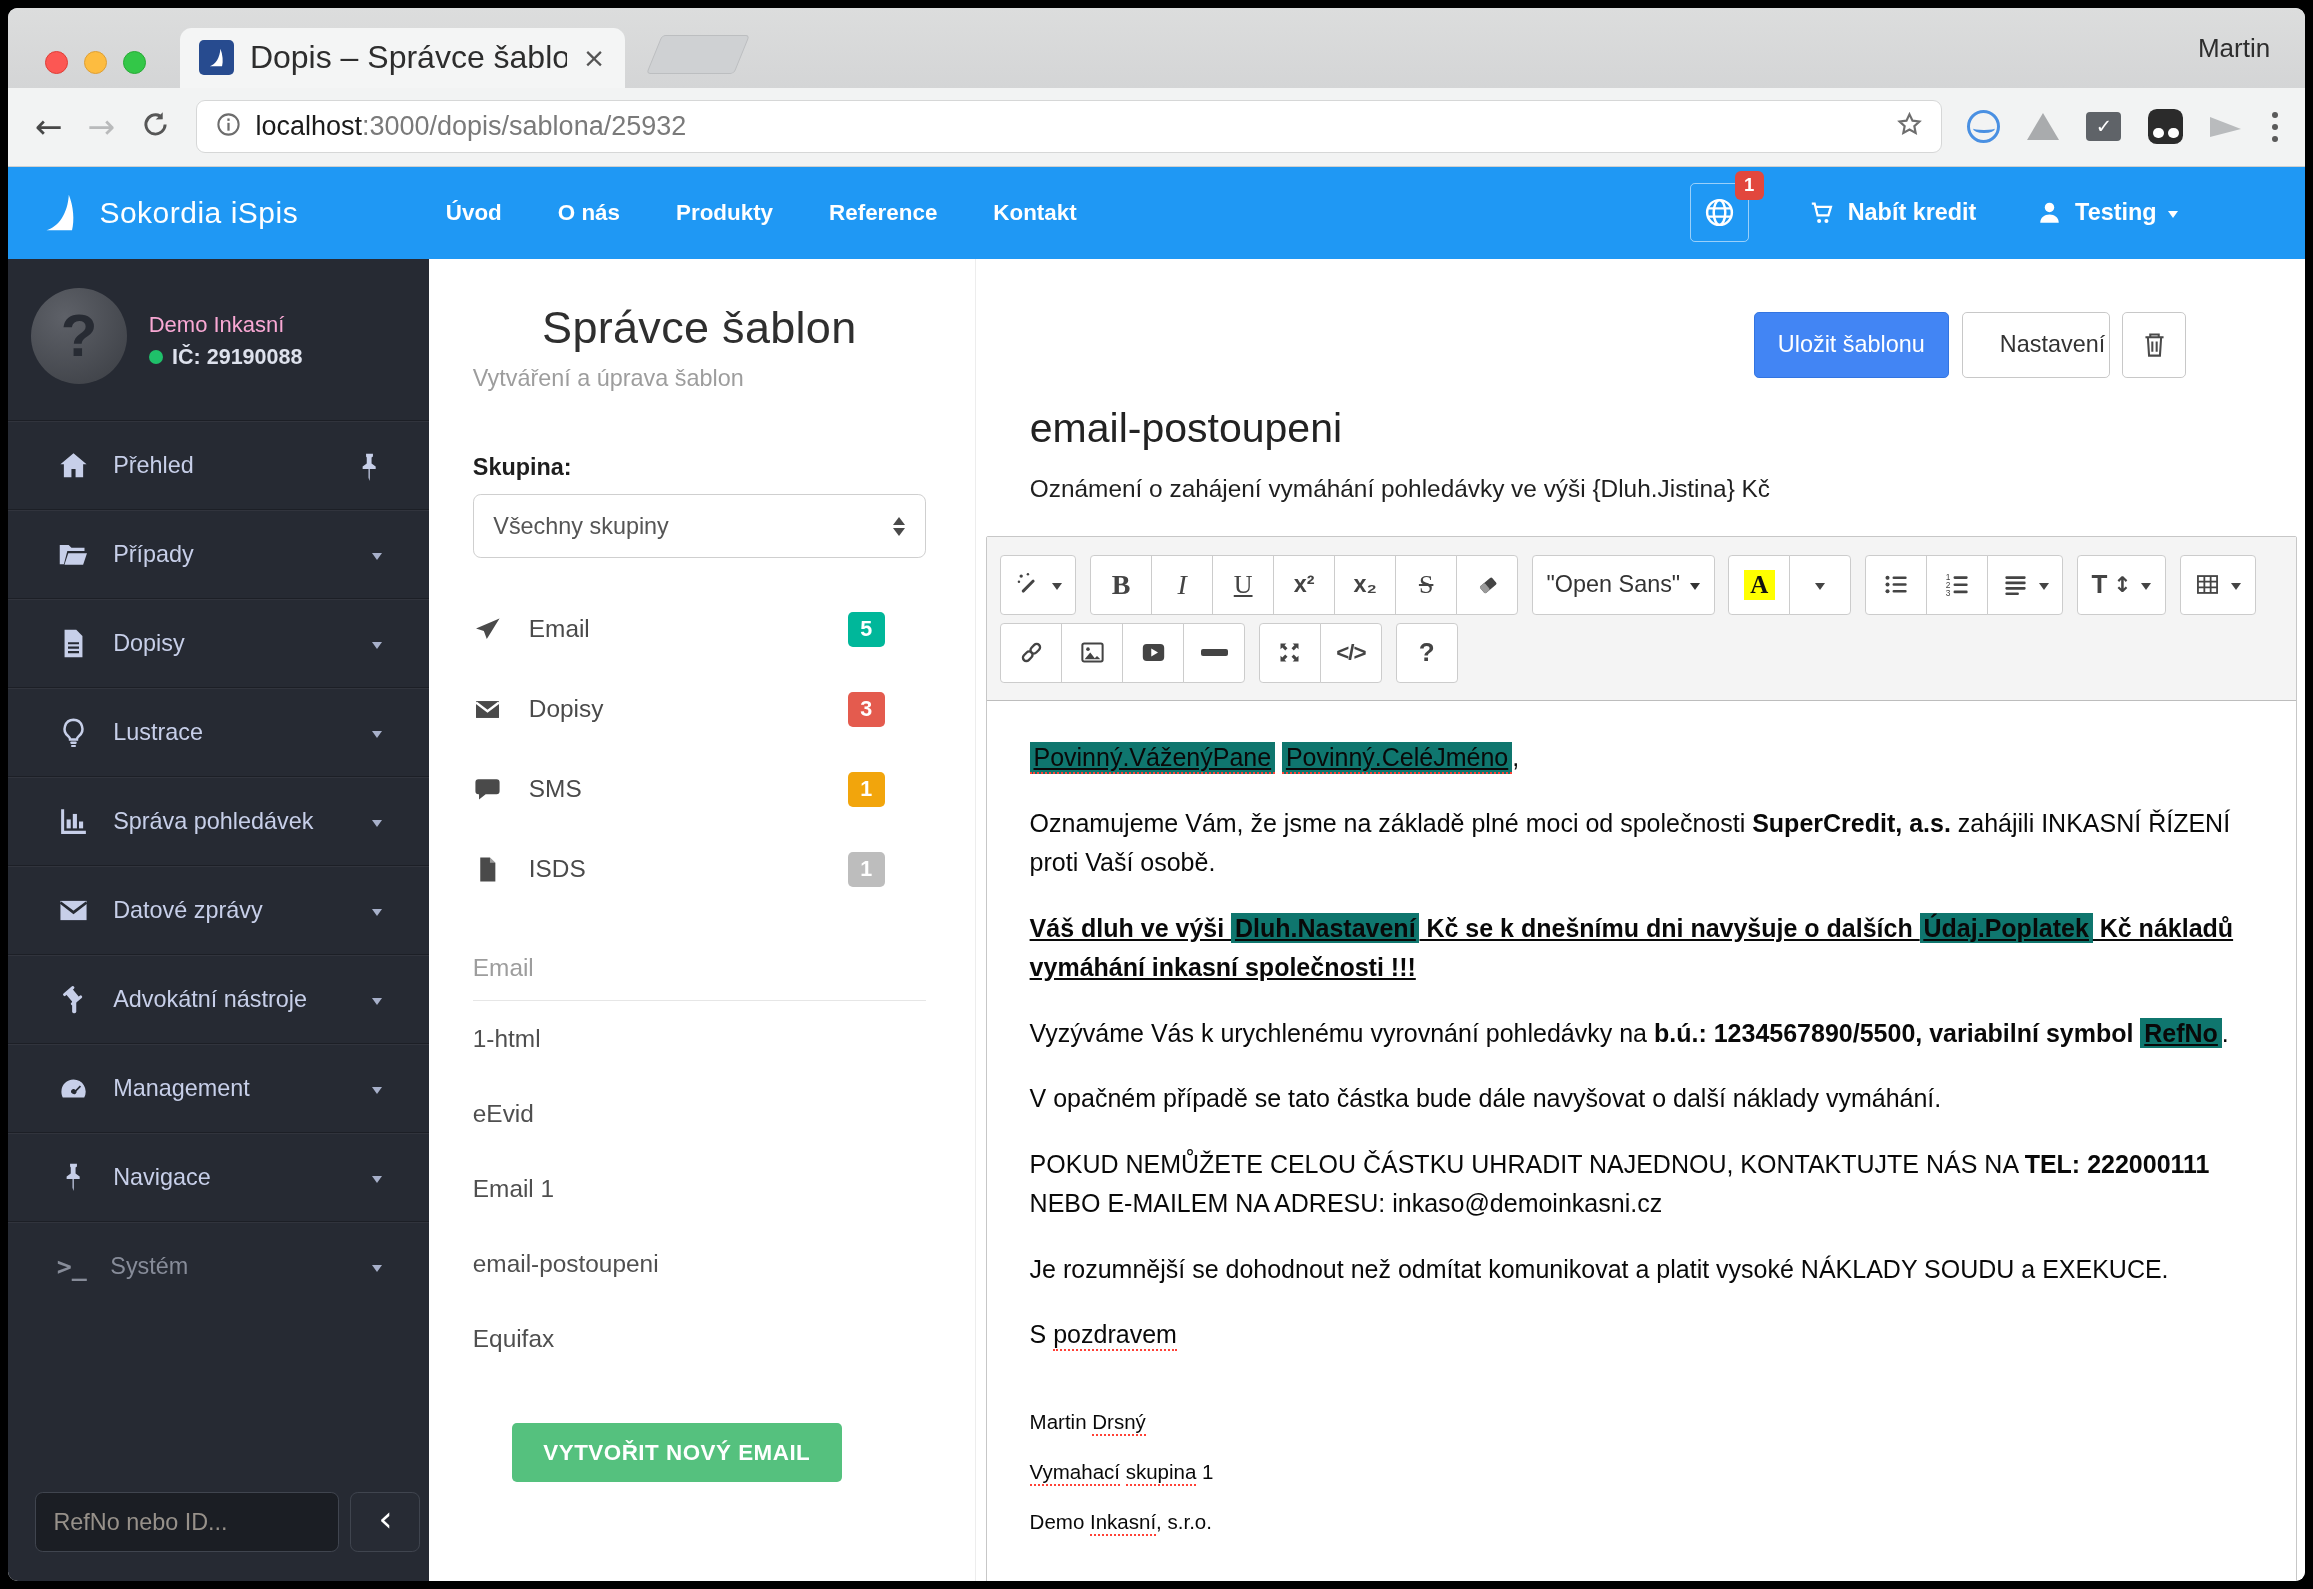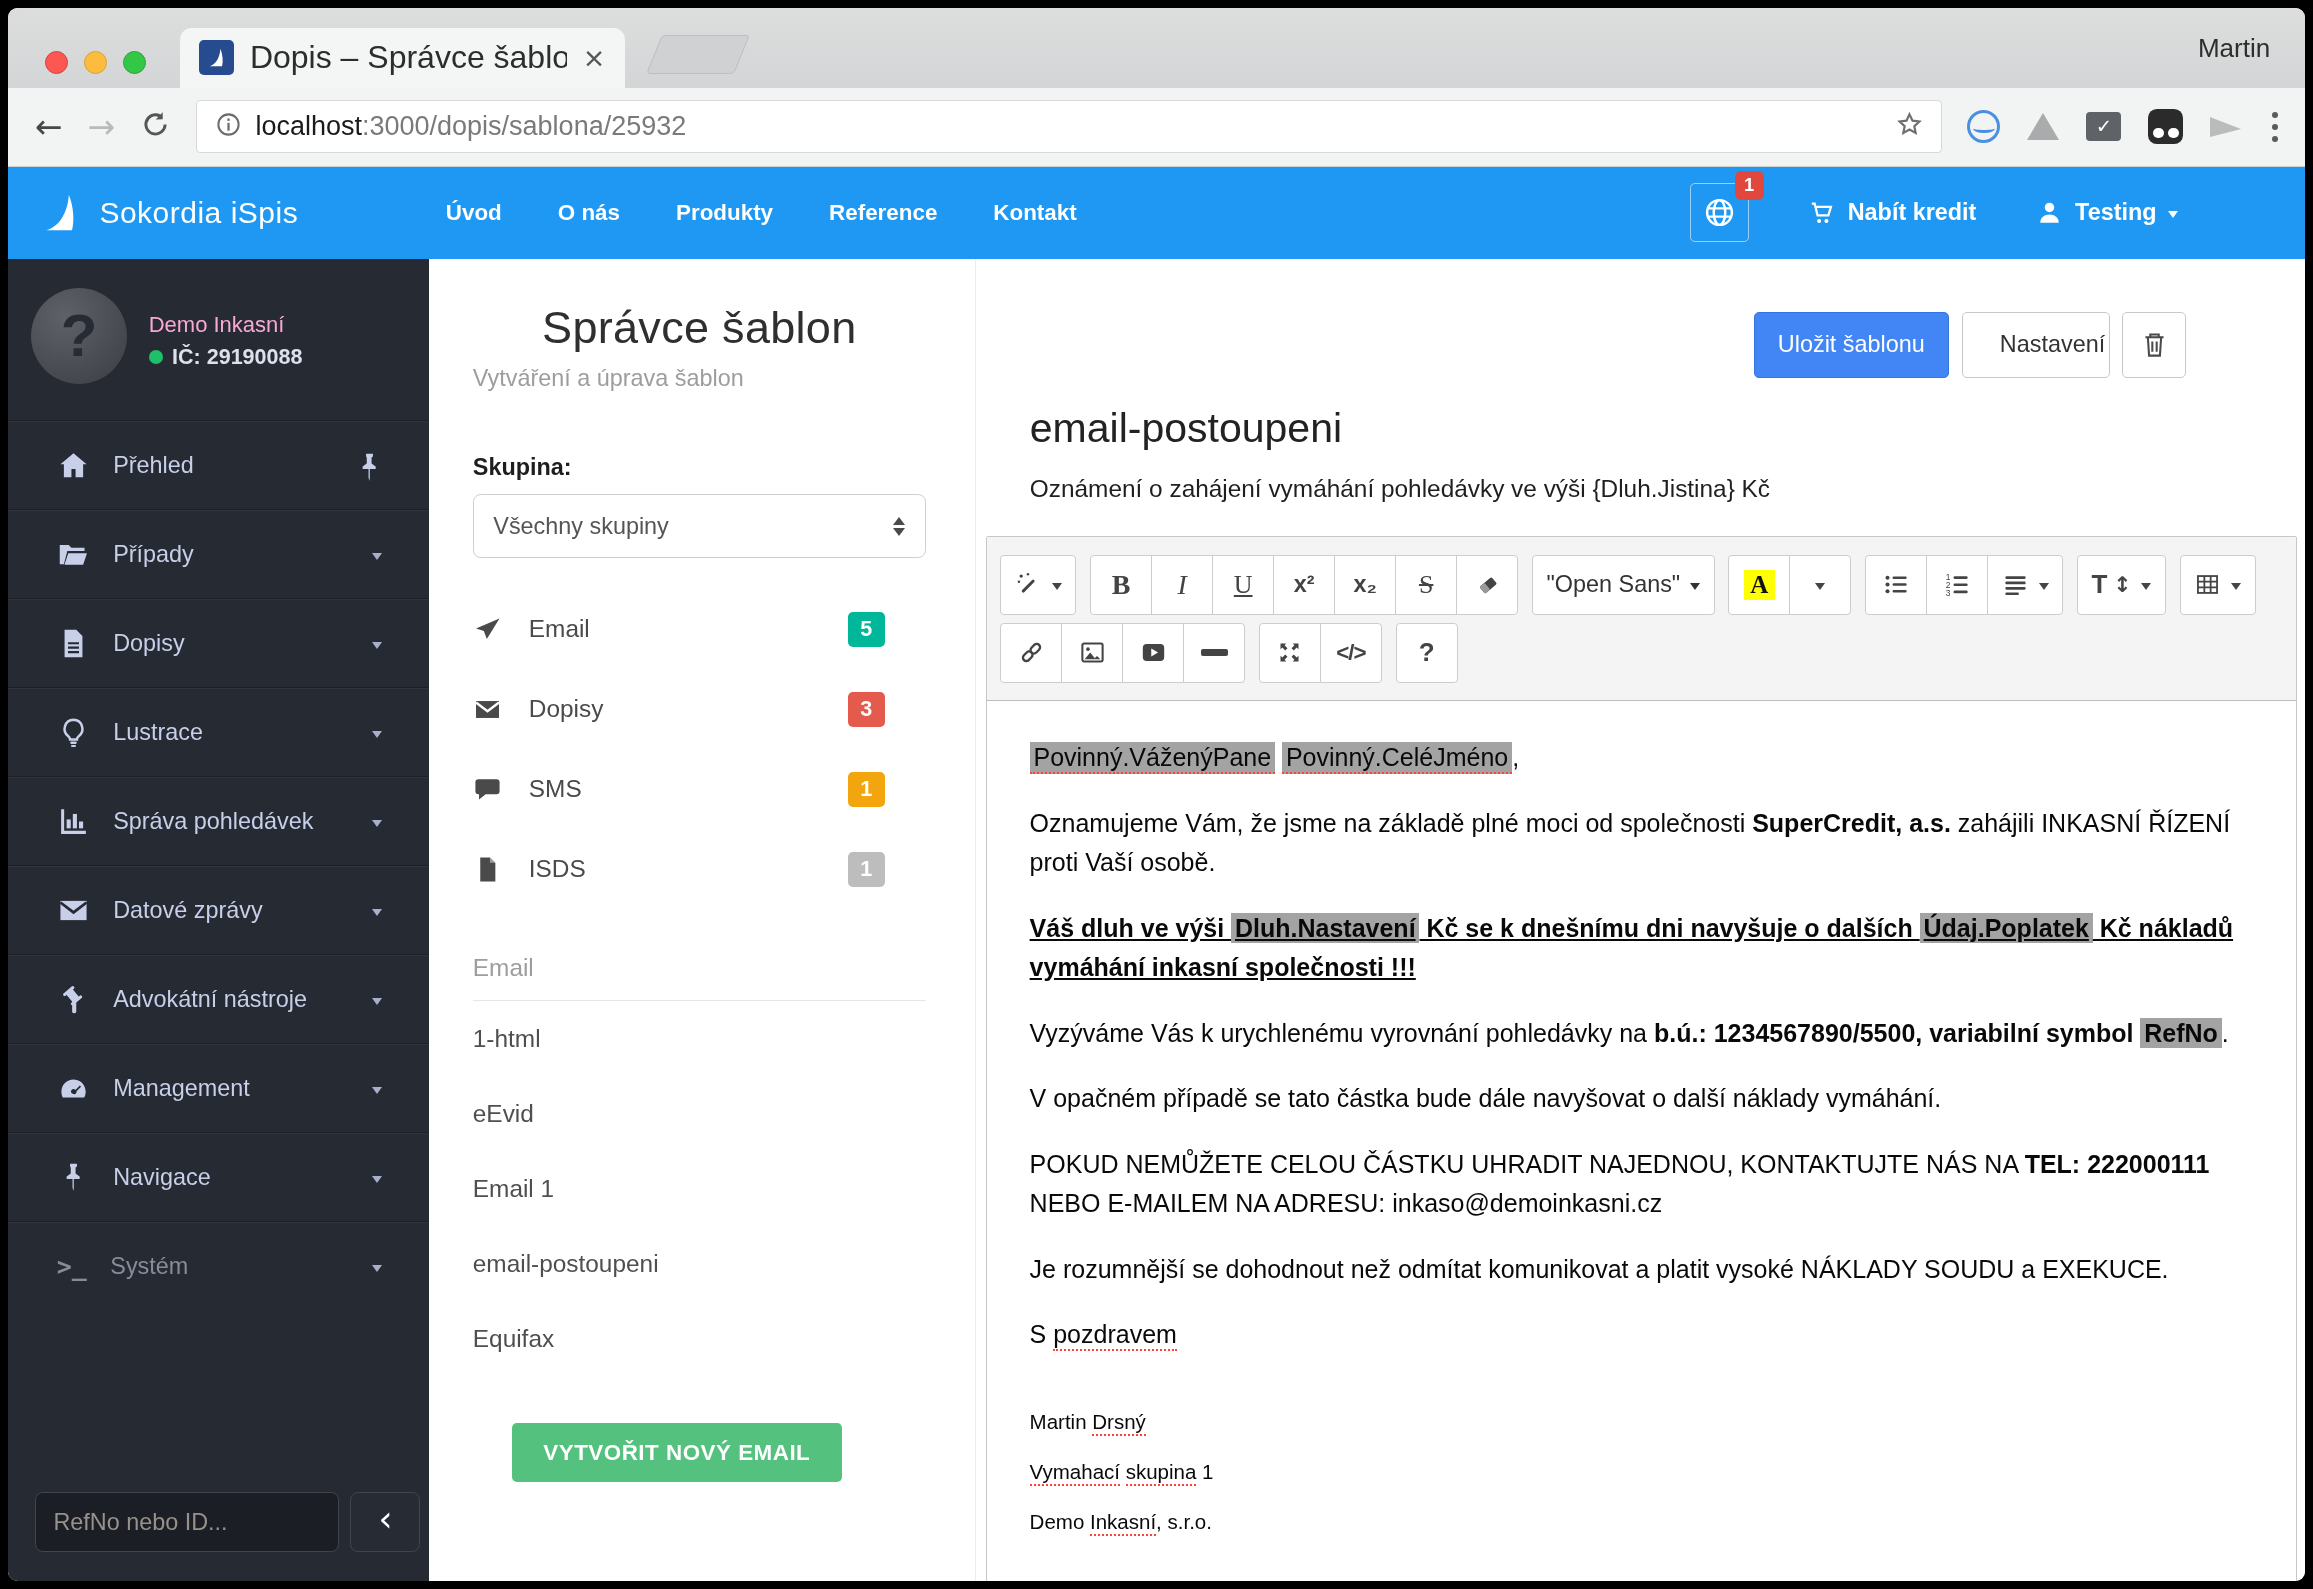--- a/index.html
+++ b/index.html
@@ -21,21 +21,21 @@
   .tabclose{font-size:27px;color:#555;font-family:"DejaVu Sans",sans-serif;}
   .ghost{position:absolute;left:646px;top:27px;width:86px;height:37px;background:#cfd1d3;
     border:1px solid #bcbec0;transform:skewX(-22deg);border-radius:3.9px;}
   .muser{position:absolute;right:35px;top:25px;font-size:26px;color:#2e2e2e;}
   
   .urlrow{height:78px;background:#f2f3f3;border-bottom:1px solid #cfd0d0;display:flex;
     align-items:center;padding:0 27px;gap:25px;flex:none;}
   .navic{font-size:33px;color:#474747;font-family:"DejaVu Sans",sans-serif;line-height:1;}
   .fwd{color:#b9babb;}
   .reload svg{width:31px;height:31px;color:#565656;}
-  .urlbox{flex:1;height:51px;background:#fff;border:1px solid #d6d7d7;border-radius:4px;
+  .urlbox{flex:1;height:51px;background:#fff;border:1px solid #d6d7d7;border-radius:9px;
     display:flex;align-items:center;padding:0 17.6px;gap:13.7px;min-width:0;}
   .info svg{width:27px;height:27px;color:#6d6d6d;}
   .urltext{font-size:27px;white-space:nowrap;overflow:hidden;}
   .host{color:#1b1b1b;}.rest{color:#7a7a7a;}
   .star{margin-left:auto;}
   .star svg{width:29px;height:29px;color:#6e6e6e;}
   .exts{display:flex;align-items:center;gap:27px;}
   .ext-wave{width:33px;height:33px;border-radius:50%;border:3.9px solid #4a90e2;box-sizing:border-box;position:relative;}
   .ext-wave:after{content:"";position:absolute;left:2.9px;right:2.9px;top:10.7px;height:5.9px;border-radius:50%;
     border-bottom:3.9px solid #4a90e2;}
@@ -148,21 +148,21 @@
   .ghr{width:27px;height:6.8px;background:#444;border-radius:2px;}
   .gcode{font-size:22.4px;font-weight:700;letter-spacing:-1px;}
   .ghelp{font-size:26px;font-weight:700;}
   .ebody{padding:37px 43px 88px;min-height:683px;font-size:25px;line-height:1.58;color:#090909;cursor:text;}
   .ebody p{margin:0 0 26px;}
   .ebody p.small{font-size:20.5px;margin-bottom:17.6px;}
   .ebody p.gap{margin-top:51px;}
   .ebody .b{font-weight:700;}
   .ebody p.ball{font-weight:700;}
   .ebody p.uall{text-decoration:underline;}
-  .ebody .hl{background:#a3a3a3;padding:1px 3.9px;}
+  .ebody .hl{background:#0f766e;padding:1px 3.9px;text-decoration:underline;}
   .ebody .spell{border-bottom:2.9px dotted #ff4136;padding-bottom:1px;}
 </style>
 </head>
 <body>
 
 <div class="win">
 
   <div class="tbar">
     <div class="lights">
       <span class="light l-red"></span>

